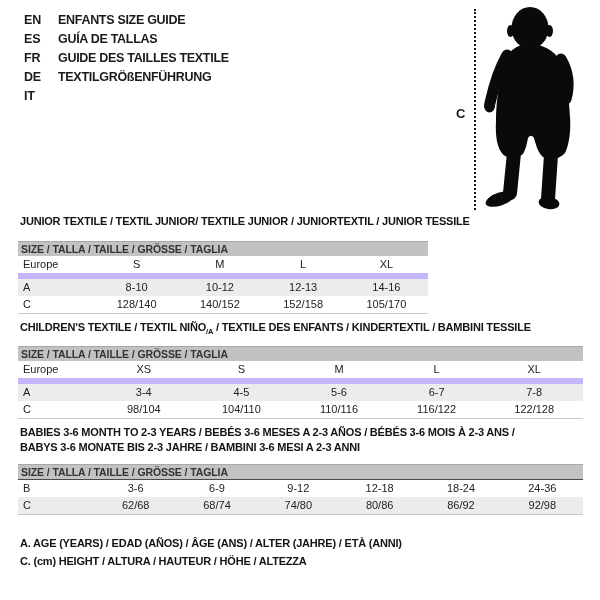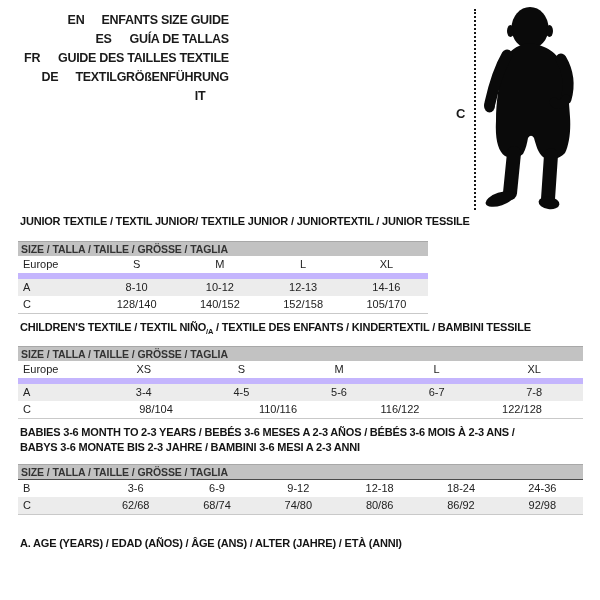--- a/index.html
+++ b/index.html
@@ -6,21 +6,21 @@
   body {
     width: 600px; height: 600px;
     background: #ffffff;
     font-family: "Liberation Sans", sans-serif;
     color: #1a1a1a;
     position: relative;
     overflow: hidden;
   }
   
   .lang-list { position: absolute; left: 24px; top: 11px; }
-  .lang-row { display: flex; height: 19px; line-height: 19px; justify-content: flex-end; }
+  .lang-row { display: flex; height: 19px; line-height: 19px; }
   .lang-code {
     width: 34px; font-size: 12.5px; font-weight: bold; letter-spacing: -0.2px;
   }
   .lang-title {
     font-size: 12.5px; font-weight: bold; letter-spacing: -0.3px; white-space: nowrap;
   }
   
   .measure-line {
     position: absolute; left: 474px; top: 9px; height: 201px; width: 0;
     border-left: 2px dotted #161616;
@@ -167,20 +167,21 @@
     <span class="t-label">A</span>
     <span class="t-cell">3-4</span>
     <span class="t-cell">4-5</span>
     <span class="t-cell">5-6</span>
     <span class="t-cell">6-7</span>
     <span class="t-cell">7-8</span>
   </div>
   <div class="t-row t-bottom">
     <span class="t-label">C</span>
     <span class="t-cell">98/104</span>
+    <span class="t-cell">104/110</span>
     <span class="t-cell">110/116</span>
     <span class="t-cell">116/122</span>
     <span class="t-cell">122/128</span>
   </div>
 </div>
 
 <div class="section-title two-line" style="top:425px">
   <div>BABIES 3-6 MONTH TO 2-3 YEARS / BEBÉS 3-6 MESES A 2-3 AÑOS / BÉBÉS 3-6 MOIS À 2-3 ANS /</div>
   <div>BABYS 3-6 MONATE BIS 2-3 JAHRE / BAMBINI 3-6 MESI A 2-3 ANNI</div>
 </div>
@@ -201,13 +202,14 @@
     <span class="t-cell">68/74</span>
     <span class="t-cell">74/80</span>
     <span class="t-cell">80/86</span>
     <span class="t-cell">86/92</span>
     <span class="t-cell">92/98</span>
   </div>
 </div>
 
 <div class="notes">
   <div class="note-line">A. AGE (YEARS) / EDAD (AÑOS) / ÂGE (ANS) / ALTER (JAHRE) / ETÀ (ANNI)</div>
+  <div class="note-line">C. (cm) HEIGHT / ALTURA / HAUTEUR / HÖHE / ALTEZZA</div>
 </div>
 
 </body></html>

